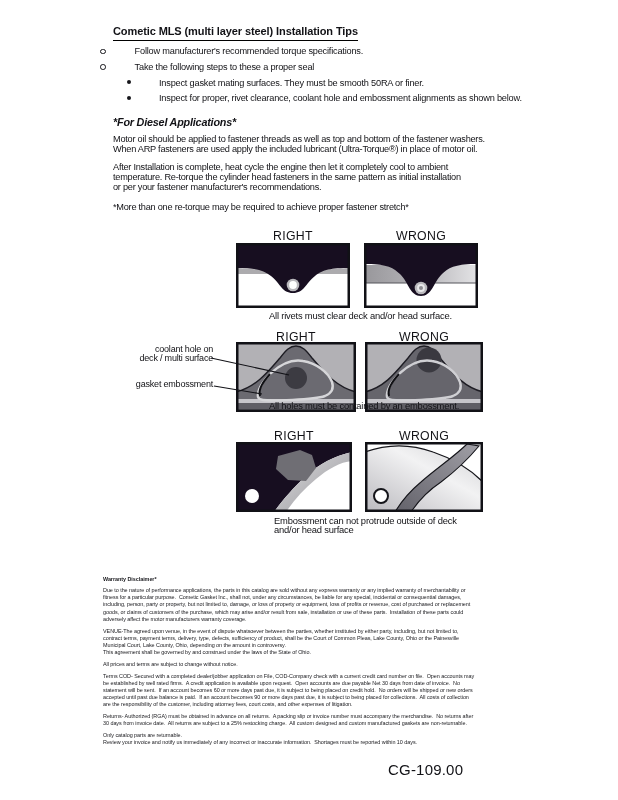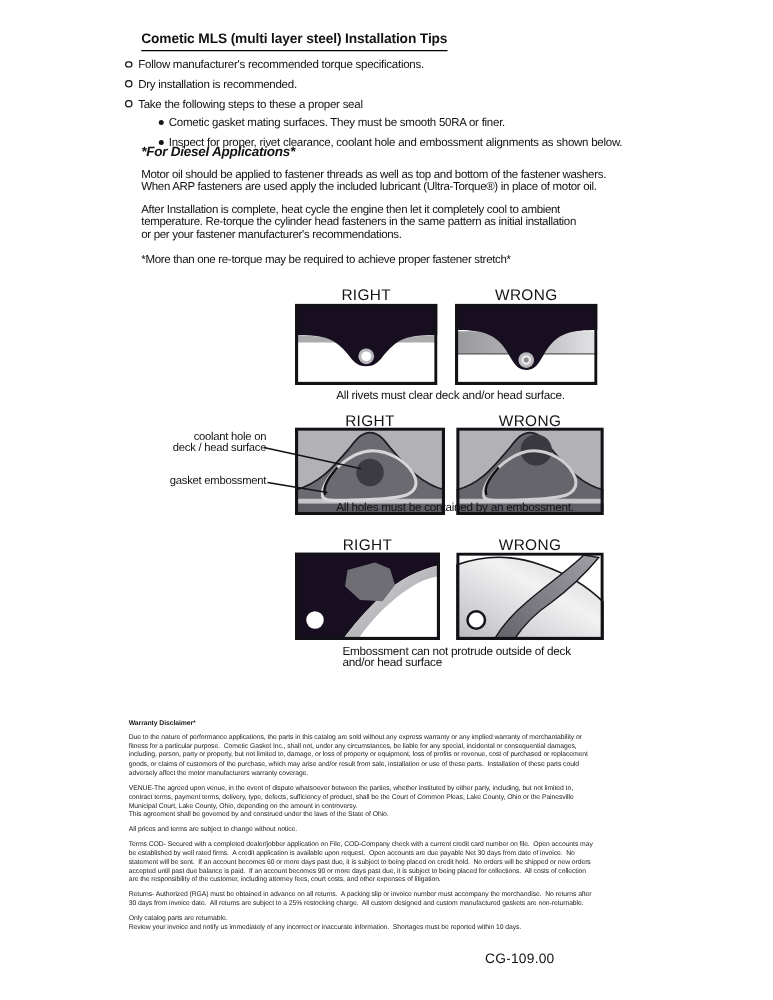--- a/index.html
+++ b/index.html
@@ -3,21 +3,21 @@
 <meta charset="utf-8">
 <style>
   html,body{margin:0;padding:0;background:#ffffff;}
   .page{position:relative;width:596px;height:800px;background:#ffffff;overflow:hidden;
         font-family:"Liberation Sans",sans-serif;color:#121216;}
 
   .title{position:absolute;left:113px;top:25px;font-size:11px;font-weight:bold;
          letter-spacing:-.1px;border-bottom:1.6px solid #000;padding-bottom:2.5px;white-space:pre;}
 
   .bullets{position:absolute;left:100px;top:46px;font-size:9.2px;letter-spacing:-.2px;}
-  .b-row{display:flex;align-items:flex-start;line-height:10.5px;margin-bottom:5.3px;}
+  .b-row{display:flex;align-items:flex-start;line-height:10.5px;margin-bottom:5.3px;gap:24px;}
   .ob{width:3.6px;height:3.6px;border:1px solid #16161b;border-radius:50%;margin:2.6px 5px 0 0;flex:none;}
   .fb{width:4px;height:4px;background:#16161b;border-radius:50%;margin:2.8px 4px 0 0;flex:none;}
   .sub{margin-left:27px;}
 
   .diesel-h{position:absolute;left:113px;top:116px;font-size:10.8px;font-weight:bold;letter-spacing:-.2px;white-space:pre;font-style:italic;}
   .para{position:absolute;left:113px;font-size:9.2px;line-height:10.1px;letter-spacing:-.25px;white-space:pre;}
   #p1{top:134px;} #p2{top:162px;} #note{top:202px;}
 
   .dlabel{position:absolute;font-size:12.3px;letter-spacing:.3px;text-align:center;white-space:pre;}
   .fig{position:absolute;}
@@ -27,45 +27,41 @@
   .ann{position:absolute;left:100px;width:113px;text-align:right;font-size:9px;
        letter-spacing:-.2px;line-height:8.6px;white-space:pre;}
   #ann-coolant{top:345px;} #ann-emboss{top:380px;}
   #leader{position:absolute;left:205px;top:350px;z-index:5;}
 
   .legal{position:absolute;left:103px;top:576px;width:470px;font-size:5.45px;
          line-height:7.15px;letter-spacing:-.05px;color:#1a1a1e;}
   .legal .fh{font-weight:bold;margin:0 0 4px 0;white-space:pre;}
   .legal p{margin:0 0 4.6px 0;white-space:pre;}
 
-  .footer-code{position:absolute;left:388px;top:761px;font-size:11px;letter-spacing:.2px;white-space:pre;}
+  .footer-code{position:absolute;left:388px;top:761px;font-size:15px;letter-spacing:.2px;white-space:pre;}
 </style>
 </head>
 <body>
 
 <div class="page">
 
   <div class="title">Cometic MLS (multi layer steel) Installation Tips</div>
 
   <div class="bullets">
     <div class="b-row">
       <span class="ob"></span>
       <span>Follow manufacturer's recommended torque specifications.</span>
     </div>
     <div class="b-row">
       <span class="ob"></span>
-      <span>Dry installation is recommended.</span>
-    </div>
-    <div class="b-row">
-      <span class="ob"></span>
       <span>Take the following steps to these a proper seal</span>
     </div>
     <div class="b-row sub">
       <span class="fb"></span>
-      <span>Cometic gasket mating surfaces.  They must be smooth 50RA or finer.</span>
+      <span>Inspect gasket mating surfaces.  They must be smooth 50RA or finer.</span>
     </div>
     <div class="b-row sub">
       <span class="fb"></span>
       <span>Inspect for proper, rivet clearance, coolant hole and embossment alignments as shown below.</span>
     </div>
   </div>
 
   <div class="diesel-h">*For Diesel Applications*</div>
   <div class="para" id="p1">Motor oil should be applied to fastener threads as well as top and bottom of the fastener washers.
 When ARP fasteners are used apply the included lubricant (Ultra-Torque®) in place of motor oil.</div>
@@ -108,21 +104,21 @@
       <rect x="1.25" y="1.25" width="111.5" height="62.5" fill="none" stroke="#111116" stroke-width="2.5"></rect>
     </svg>
   </div>
 
   <div class="cap" style="left:237px;top:311px;">All rivets must clear deck and/or head surface.</div>
 
   <div class="dlabel" style="left:236px;top:330px;width:120px;">RIGHT</div>
   <div class="dlabel" style="left:365px;top:330px;width:118px;">WRONG</div>
 
   <div class="ann" id="ann-coolant">coolant hole on
-deck / head surface</div>
+deck / multi surface</div>
   <div class="ann" id="ann-emboss">gasket embossment</div>
 
   <svg id="leader" width="95" height="50" viewBox="0 0 95 50">
     <line x1="6" y1="8" x2="84" y2="25" stroke="#111116" stroke-width="1.1"></line>
     <line x1="9" y1="36" x2="57" y2="44" stroke="#111116" stroke-width="1.1"></line>
   </svg>
 
   <div class="fig" style="left:236px;top:342px;">
     <svg width="120" height="70" viewBox="0 0 120 70">
       <rect width="120" height="70" fill="#b2b1b5"></rect>

